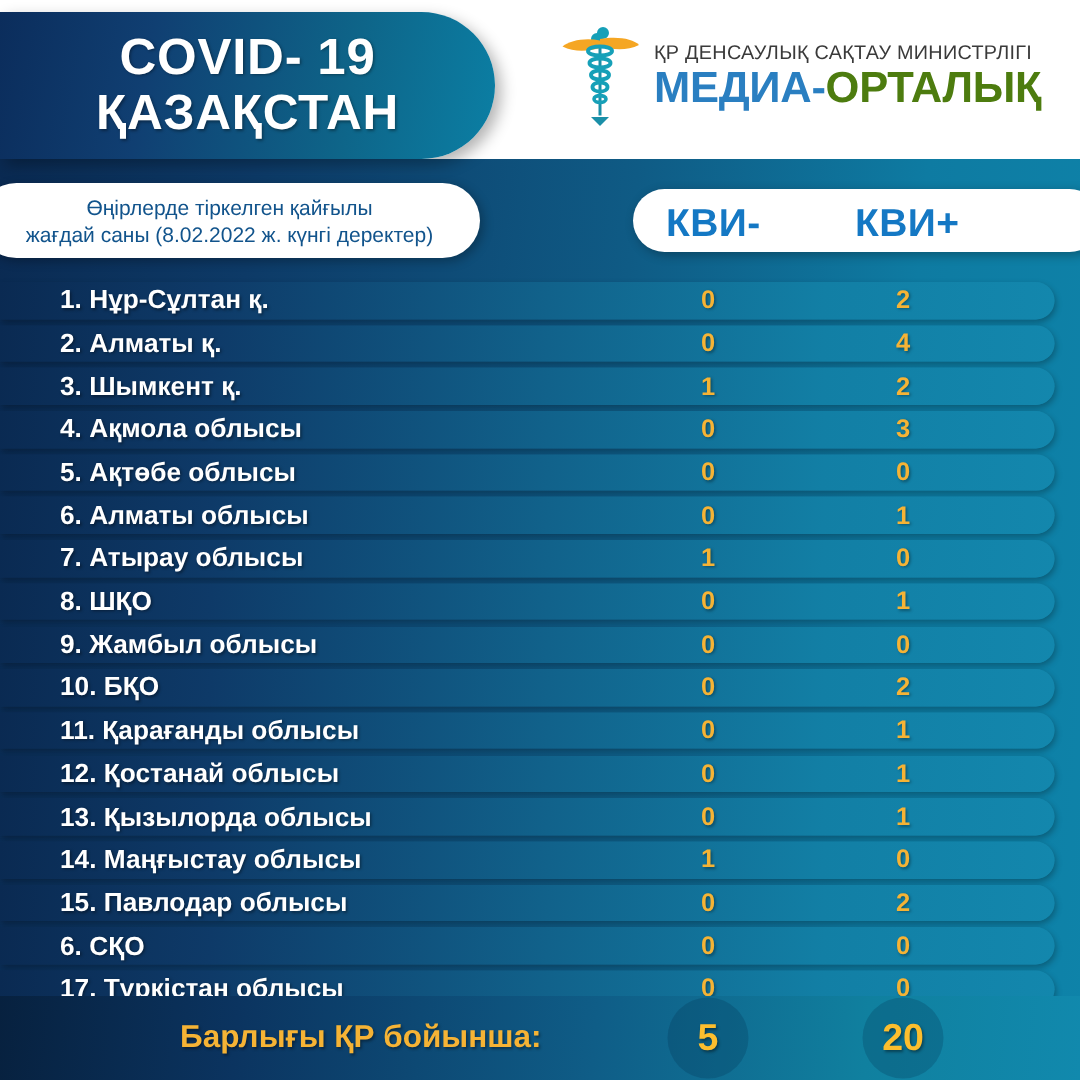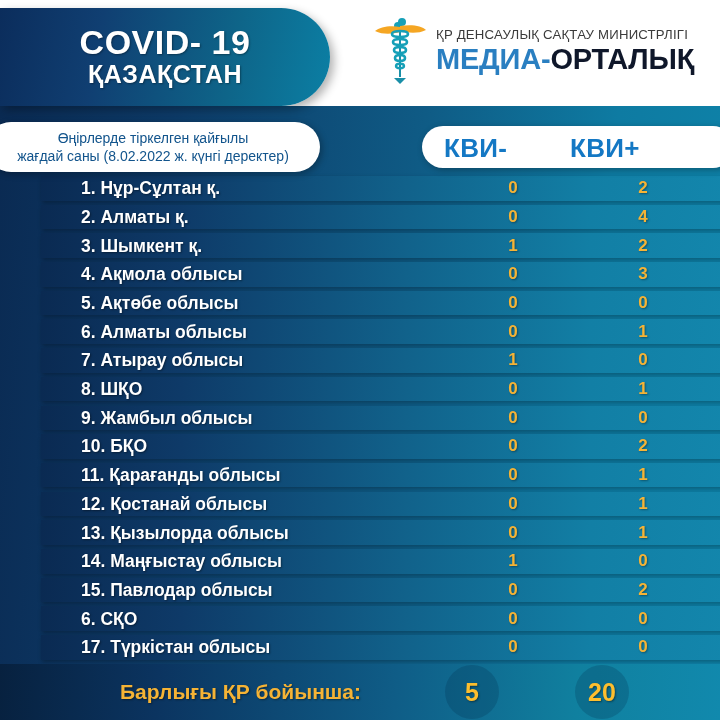--- a/index.html
+++ b/index.html
@@ -42,21 +42,21 @@
   .banner-l1 {
     color: #ffffff;
     font-size: 34px;
     font-weight: bold;
     letter-spacing: 0.5px;
     line-height: 1.05;
     text-shadow: 1px 1px 2px rgba(0,0,0,0.35);
   }
   .banner-l2 {
     color: #ffffff;
-    font-size: 25px;
+    font-size: 33px;
     font-weight: bold;
     letter-spacing: 0.5px;
     line-height: 1.1;
     text-shadow: 1px 1px 2px rgba(0,0,0,0.35);
   }
 
   
   .logo-wrap {
     position: absolute;
     left: 372px; top: 18px;
@@ -74,21 +74,21 @@
     white-space: nowrap;
   }
   .logo-line2 {
     font-size: 29px;
     font-weight: bold;
     letter-spacing: -0.2px;
     white-space: nowrap;
     margin-top: 1px;
   }
   .logo-media { color: #2a7fc1; margin-top: 44px; }
-  .logo-ortalyq { color: #0f172a; }
+  .logo-ortalyq { color: #4d7c0f; }
 
   
   .body-bg {
     position: absolute;
     left: 0; top: 106px;
     width: 720px; height: 614px;
     background:
       linear-gradient(95deg, #0a2a52 0%, #0d3a67 22%, #0f5b85 55%, #0e7ba2 80%, #0e83a9 100%);
   }
 
@@ -131,24 +131,23 @@
     font-size: 26px;
     font-weight: bold;
     letter-spacing: 0.3px;
   }
   .colhead-neg { left: 22px; }
   .colhead-pos { left: 148px; }
 
   
   .rows {
     position: absolute;
-    left: 0; top: 176px;
+    left: 0; top: 188px;
     width: 581px;
     z-index: 3;
-    margin-left: 41px;
   }
   .row {
     position: relative;
     height: 24.6px;
     margin-bottom: 4.1px;
     width: 703px;
     background: linear-gradient(95deg, #0a2a52 0%, #0e3a68 20%, #11628b 52%, #127fa5 78%, #1387ad 100%);
     border-top-right-radius: 13px;
     border-bottom-right-radius: 13px;
     box-shadow: 1px 2px 4px rgba(0,0,0,0.28);

